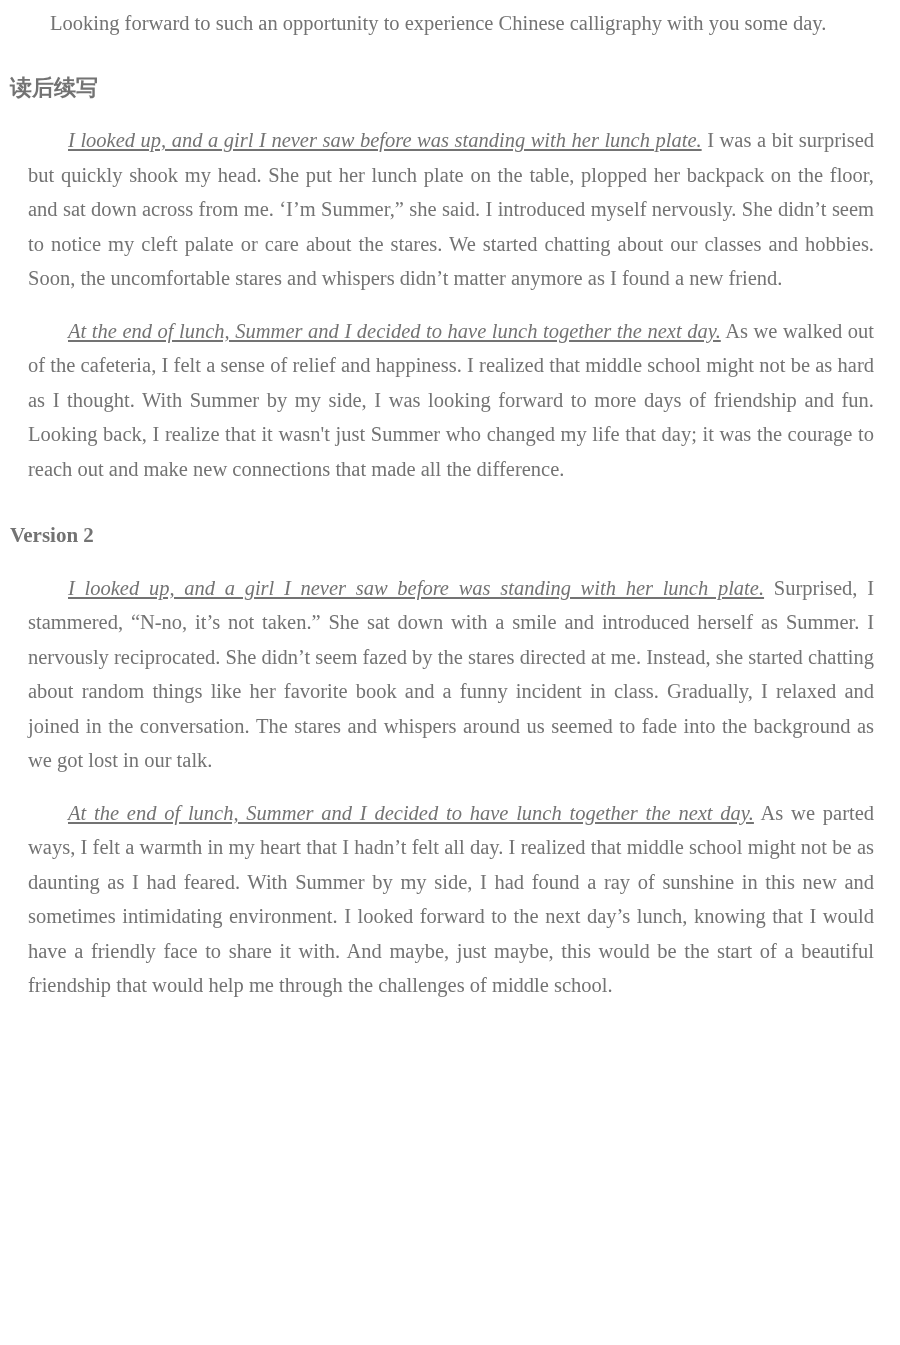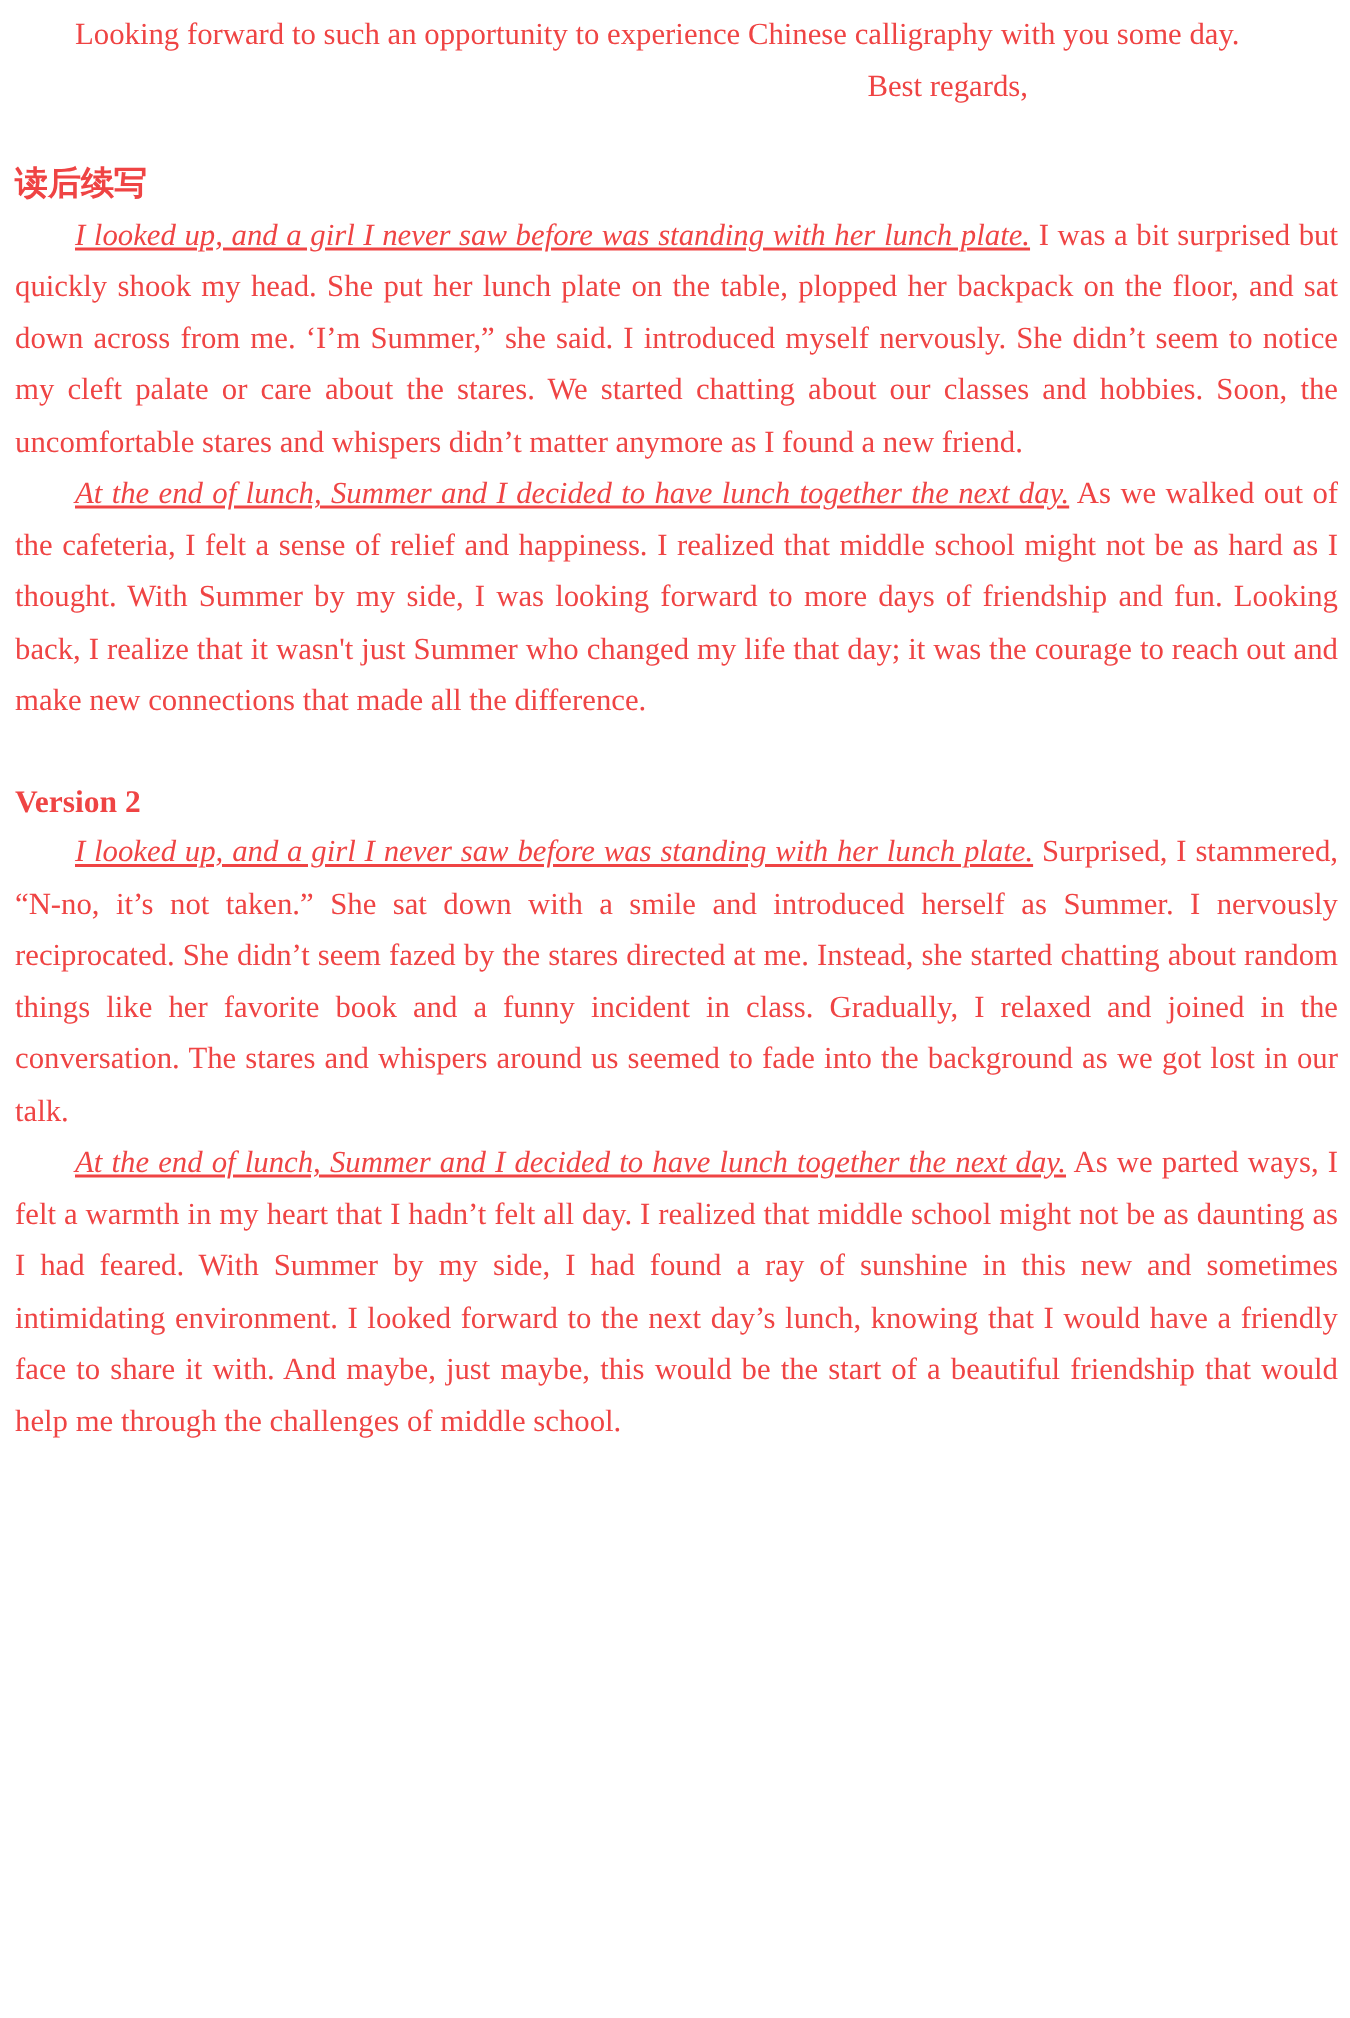--- a/index.html
+++ b/index.html
@@ -13,21 +13,21 @@
     overflow: hidden;
   }
   .page {
     box-sizing: border-box;
     width: 900px;
     height: 1345px;
     padding: 6px 8px 0 10px;
     font-family: "Liberation Serif", serif;
     font-size: 20.5px;
     line-height: 34.5px;
-    color: #ef4444;
+    color: #737373;
     background: #ffffff;
   }
   .closing {
     margin: 0;
     text-indent: 40px;
     text-align: justify;
   }
   .signoff, .signature {
     margin: 0 0 0 41%;
     width: 59%;
@@ -43,37 +43,36 @@
   .version-label {
     margin: 3px 0 0 0;
     font-size: 21px;
     font-weight: bold;
     line-height: 34.5px;
   }
   .version-label.v2 {
     margin-top: 32px;
   }
   .para {
-    margin: 0;
+    margin: 18px;
     text-indent: 40px;
     text-align: justify;
   }
   .lead {
     font-style: italic;
     text-decoration: underline;
   }
 </style>
 </head>
 <body>
 
 <div class="page">
 
   <p class="closing">Looking forward to such an opportunity to experience Chinese calligraphy with you some day.</p>
 
-  <p class="signoff">Best regards,</p>
 
 
   <h2 class="section-title">读后续写</h2>
 
 
   <p class="para"><span class="lead">I looked up, and a girl I never saw before was standing with her lunch plate.</span><span> I was a bit surprised but quickly shook my head. She put her lunch plate on the table, plopped her backpack on the floor, and sat down across from me. ‘I’m Summer,” she said. I introduced myself nervously. She didn’t seem to notice my cleft palate or care about the stares. We started chatting about our classes and hobbies. Soon, the uncomfortable stares and whispers didn’t matter anymore as I found a new friend.</span></p>
 
   <p class="para"><span class="lead">At the end of lunch, Summer and I decided to have lunch together the next day.</span><span> As we walked out of the cafeteria, I felt a sense of relief and happiness. I realized that middle school might not be as hard as I thought. With Summer by my side, I was looking forward to more days of friendship and fun. Looking back, I realize that it wasn't just Summer who changed my life that day; it was the courage to reach out and make new connections that made all the difference.</span></p>
 
   <h3 class="version-label v2">Version 2</h3>

